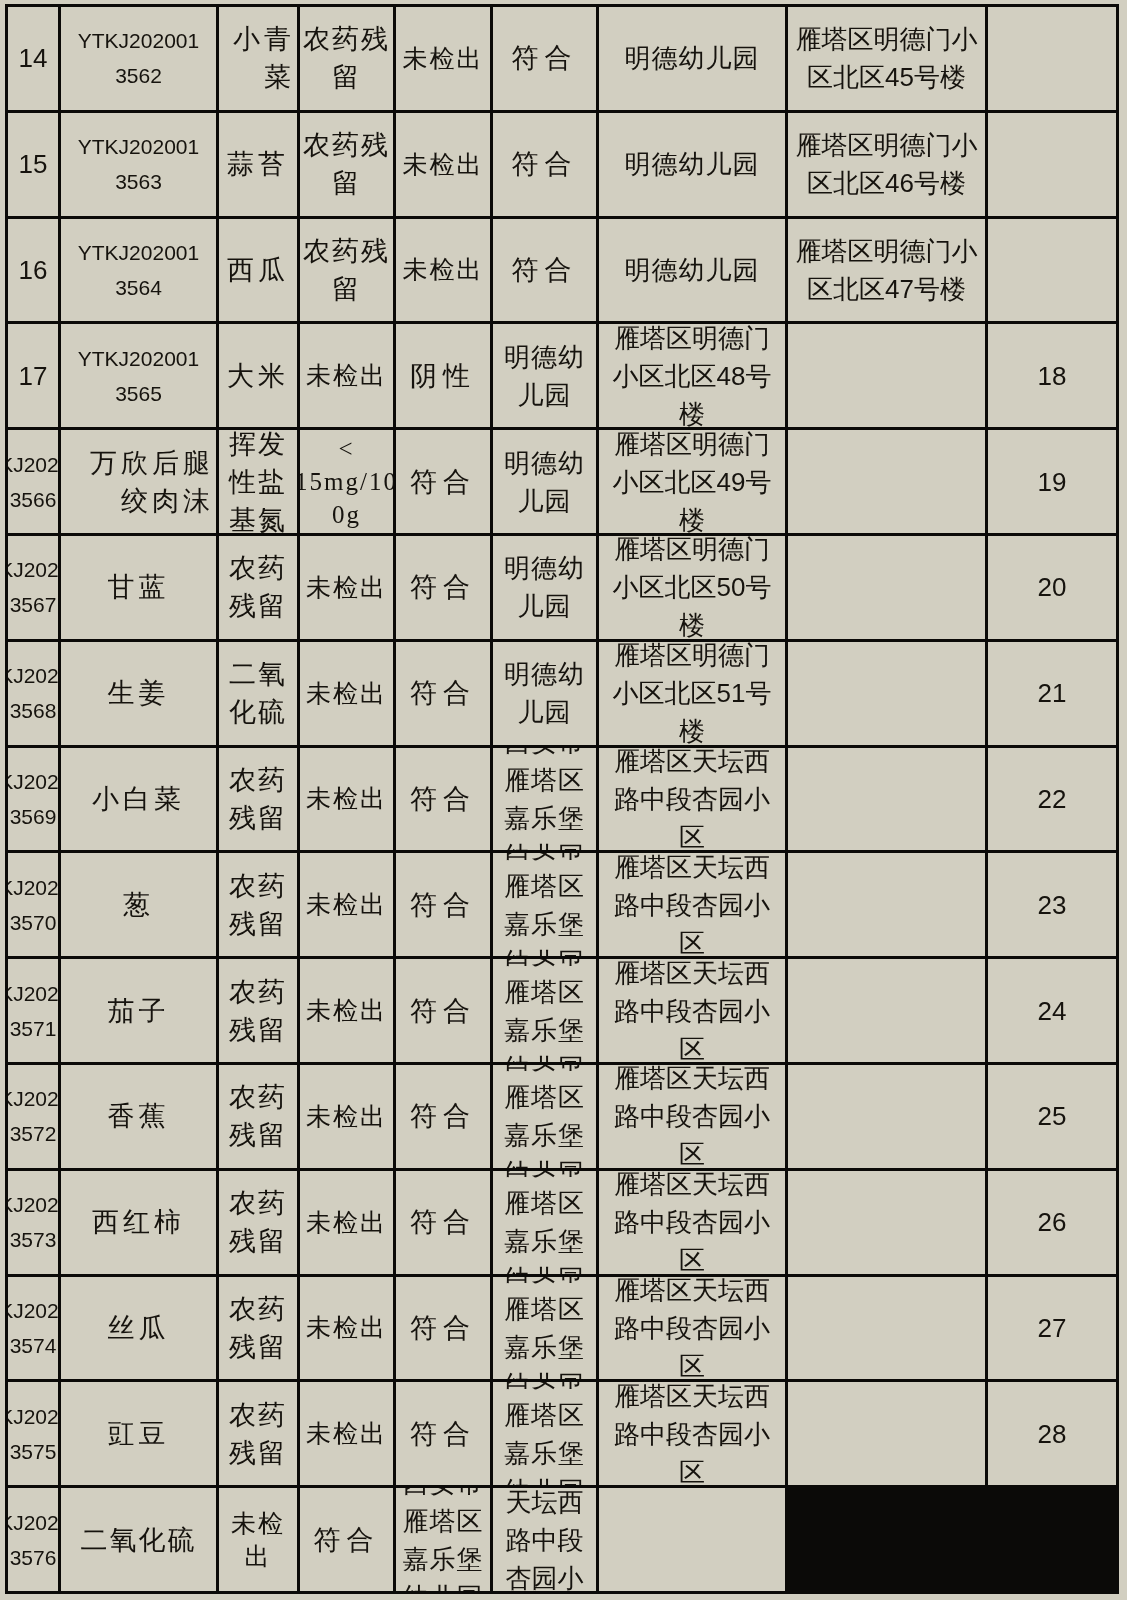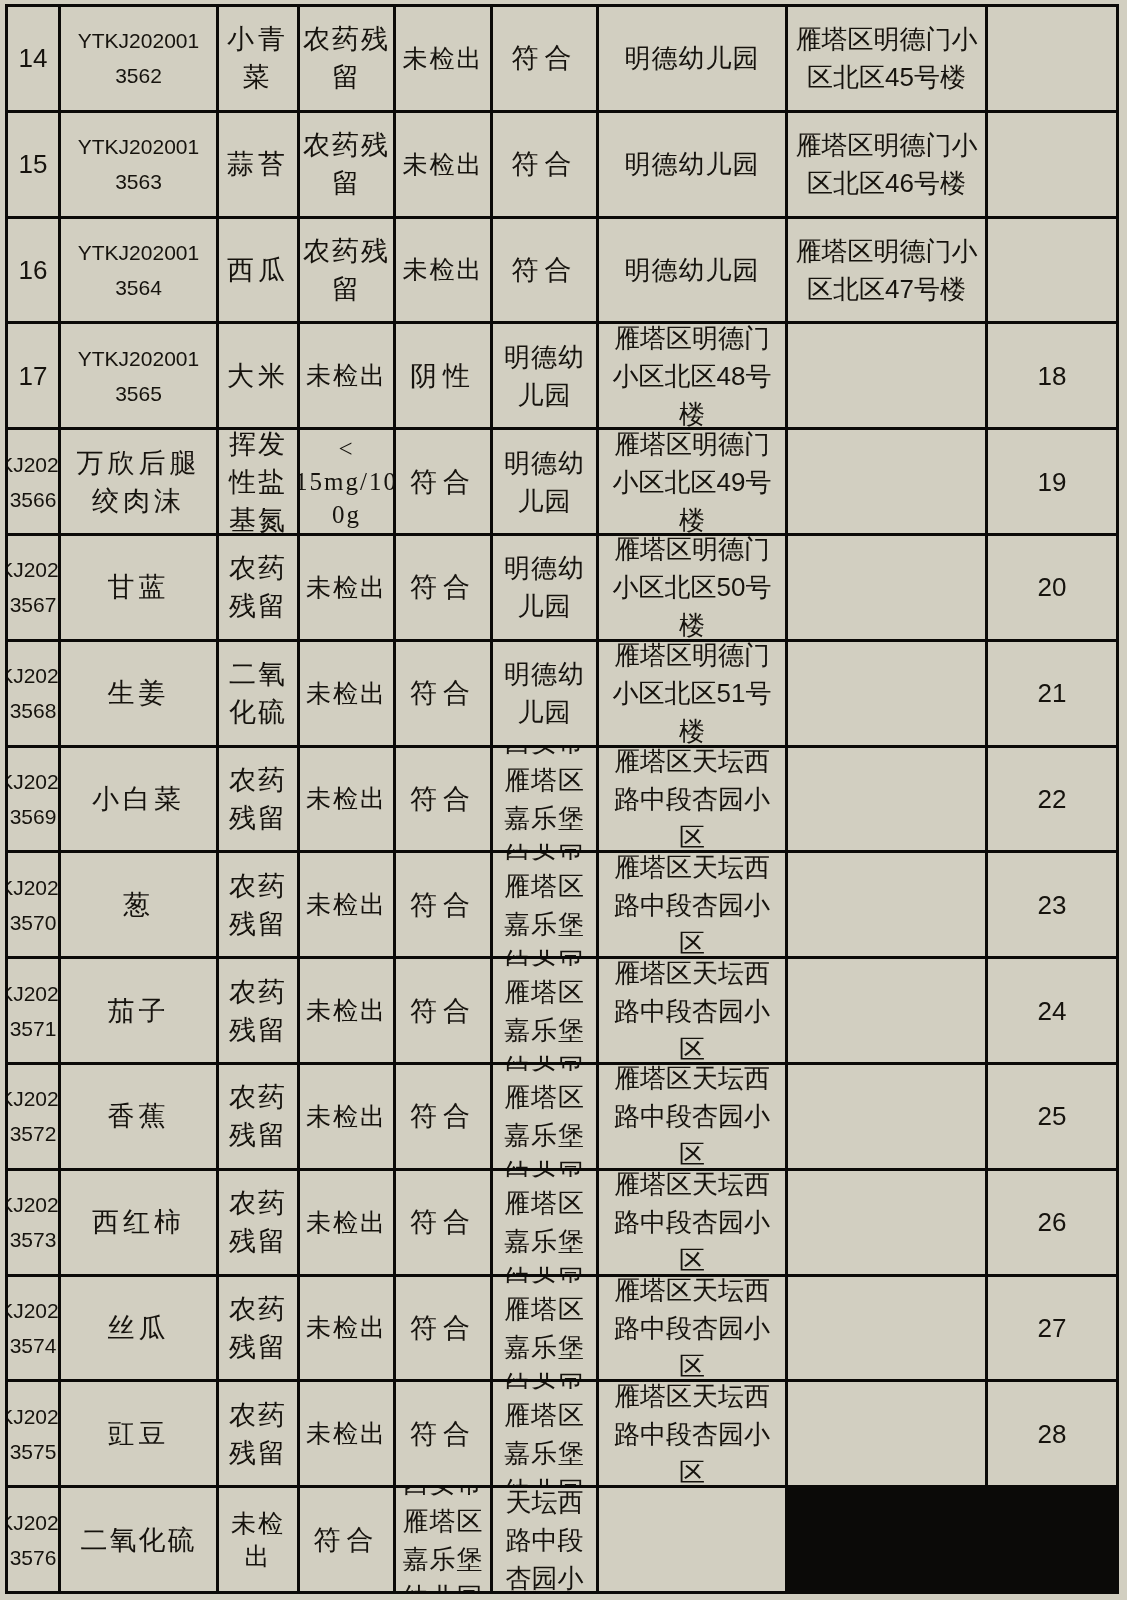--- a/index.html
+++ b/index.html
@@ -39,20 +39,21 @@
     font-family:"Liberation Sans","DejaVu Sans",sans-serif;
     font-size:26px;line-height:32px;
   }
   .c-id{
     font-family:"Liberation Sans","DejaVu Sans",sans-serif;
     font-size:21px;line-height:35px;
   }
   .c-name{
     font-family:"Liberation Serif",serif;
     letter-spacing:4px;
+    text-align:right;
   }
   .c-item{
     font-family:"Liberation Sans",serif; 
     letter-spacing:2px;
   }
   .c-result{
     font-family:"Liberation Serif",serif;
     font-size:25px;line-height:33px;
     letter-spacing:2px;
   }

